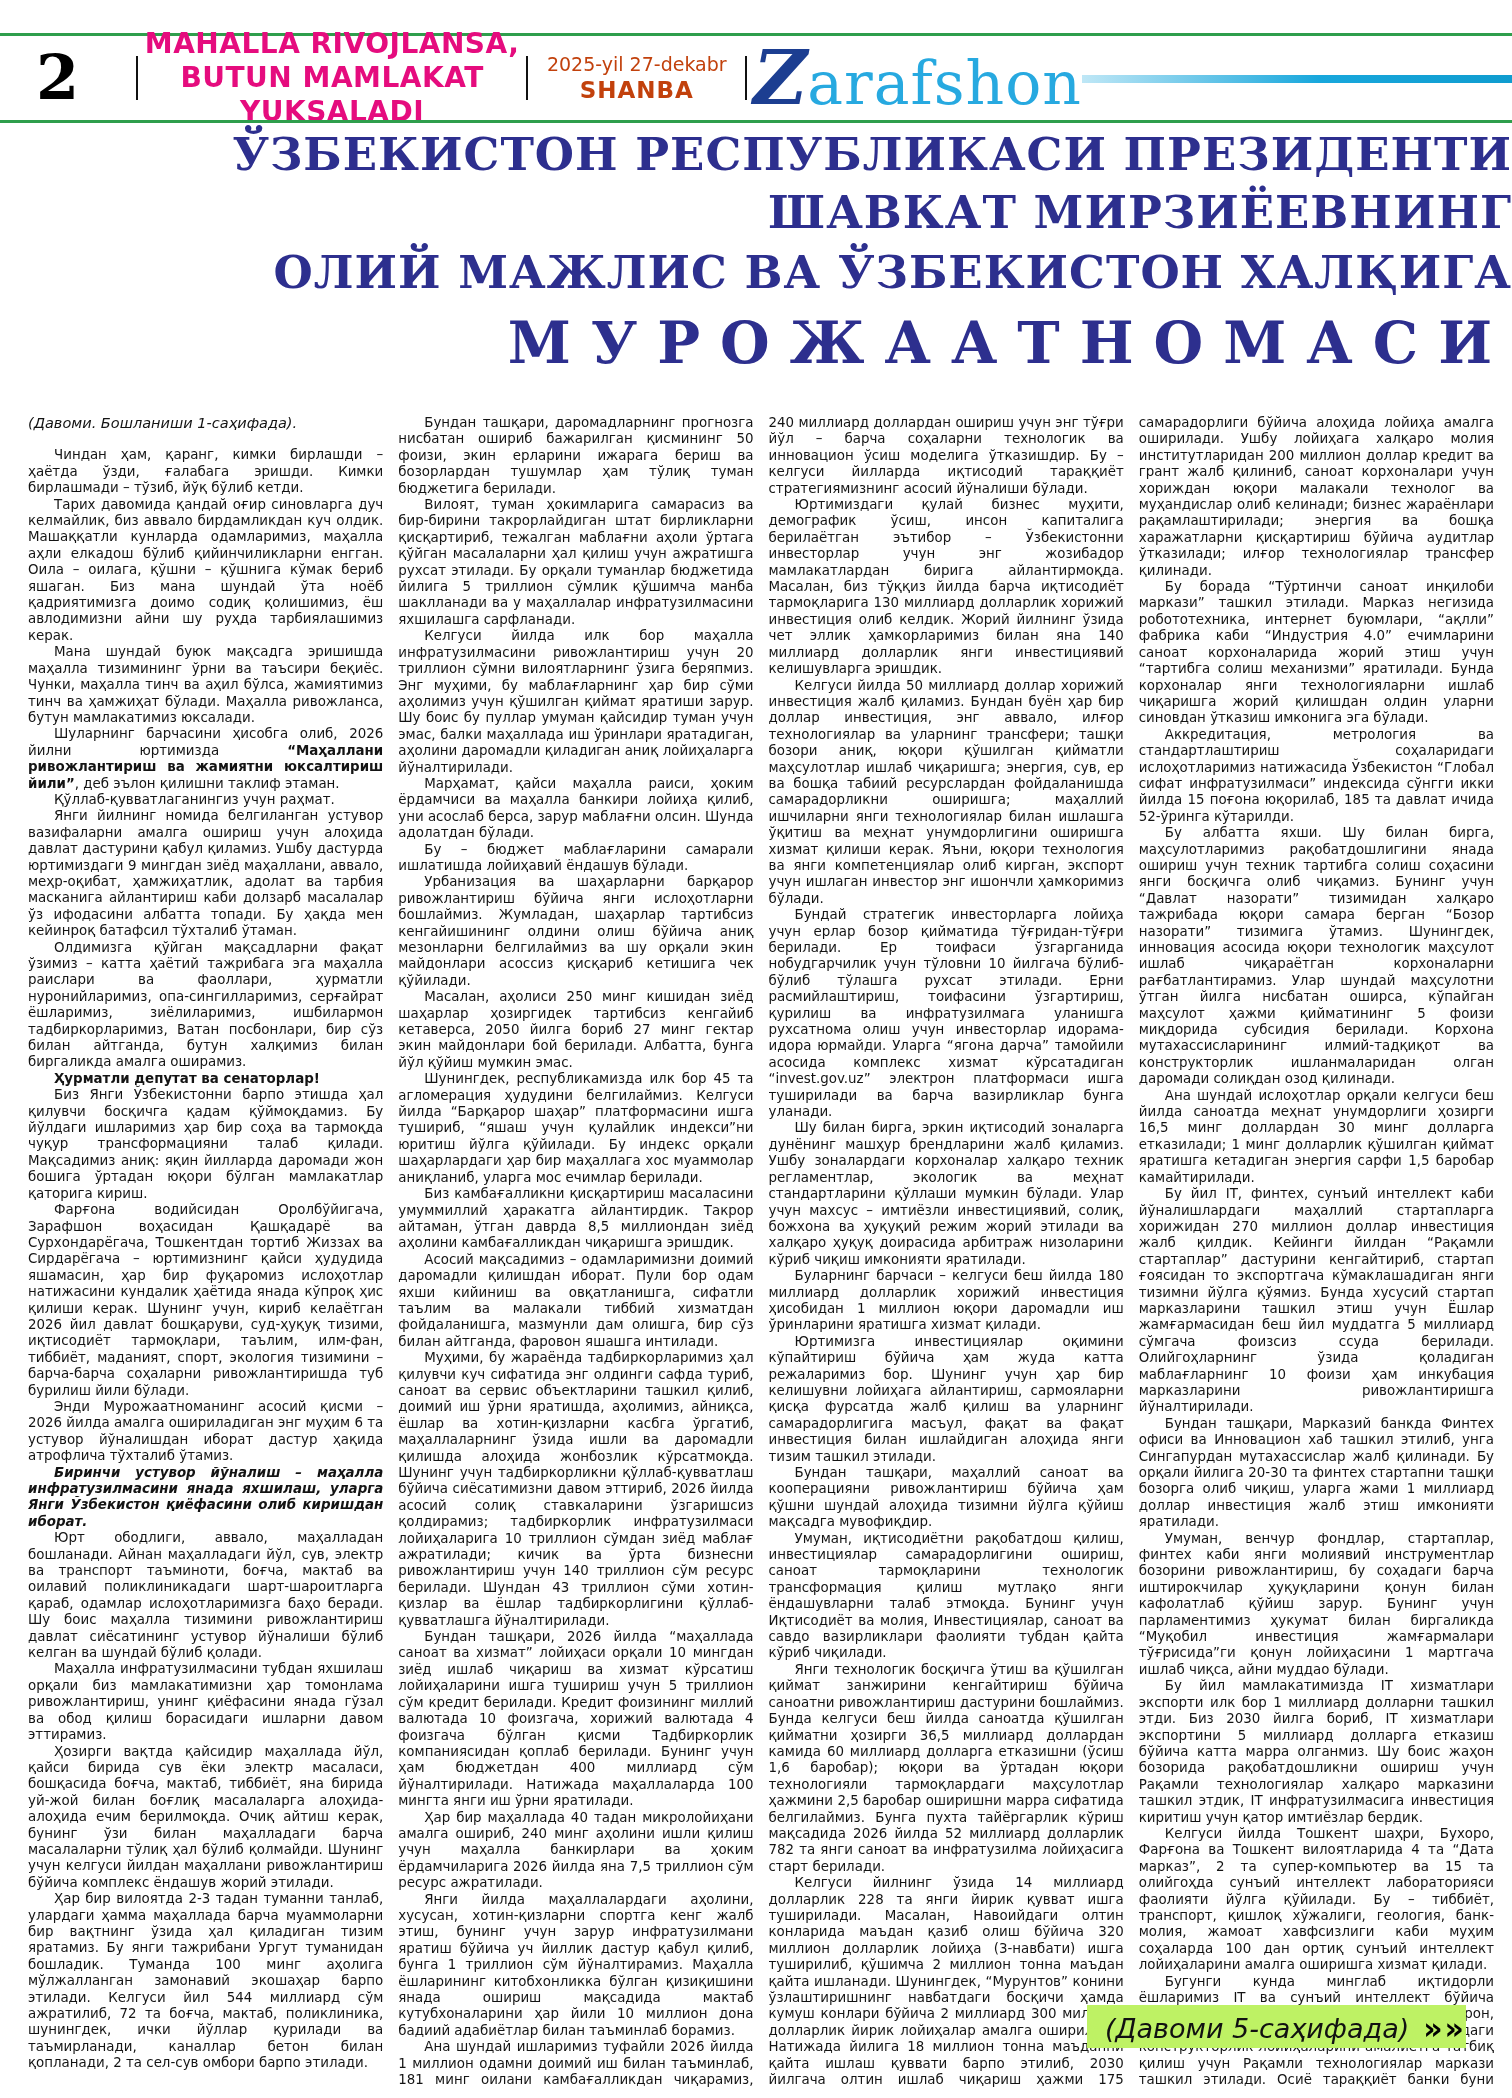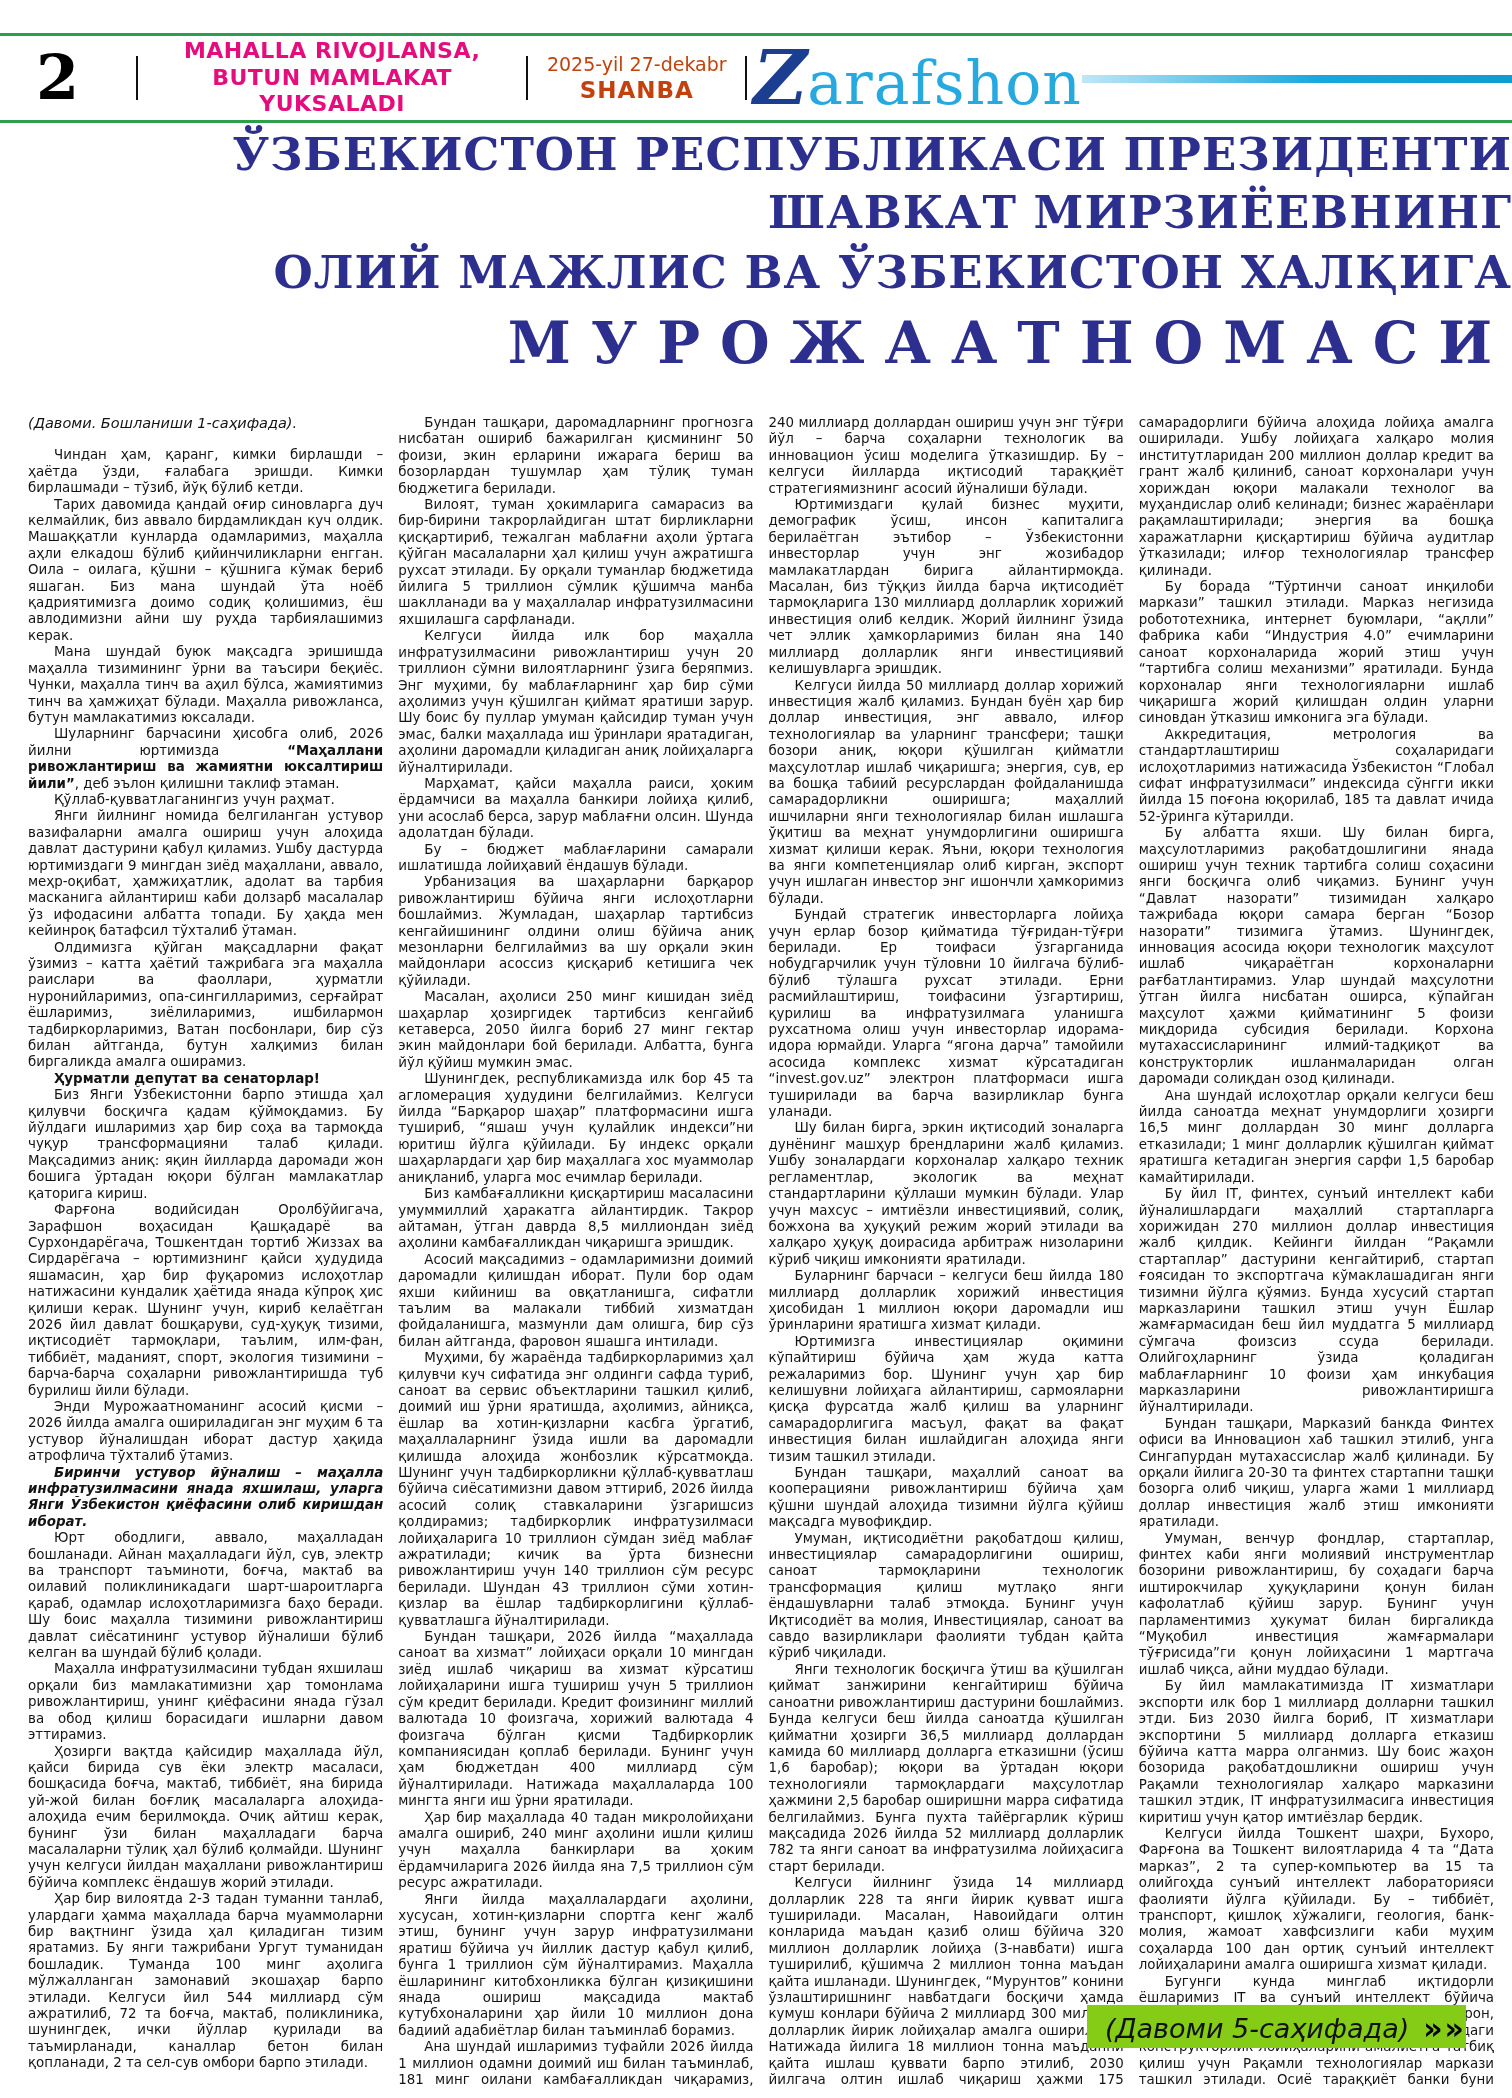--- a/index.html
+++ b/index.html
@@ -7,21 +7,21 @@
         font-family:"DejaVu Sans",sans-serif;color:#141414;}
   .greenline{position:absolute;left:0;width:100%;height:3px;background:#2f9e4c;}
   .line-top{top:33px;}
   .line-mid{top:120px;}
 
   
   .header{position:absolute;top:36px;left:0;width:100%;height:84px;display:flex;align-items:center;}
   .pagenum{font-family:"DejaVu Serif",serif;font-weight:bold;font-size:62px;line-height:1;
            margin-left:36px;width:110px;color:#000;}
   .vbar{width:2px;height:44px;background:#111;margin:0 6px;flex:none;}
-  .slogan{width:440px;text-align:center;color:#e50c7e;font-size:22px;line-height:1.22;
+  .slogan{width:440px;text-align:center;color:#e50c7e;font-size:28px;line-height:1.22;
           font-weight:bold;letter-spacing:.5px;}
   .datebox{width:240px;text-align:center;color:#c2410c;}
   .date-line1{font-size:19px;}
   .date-line2{font-size:23px;font-weight:bold;letter-spacing:1px;margin-top:2px;}
   .logo{flex:1;display:flex;flex-direction:row;align-items:center;justify-content:center;}
   .logo-word{font-family:"DejaVu Serif",serif;line-height:.9;white-space:nowrap;}
   .logo-z{color:#1c3e91;font-weight:bold;font-size:74px;font-style:italic;}
   .logo-rest{color:#27a9e0;font-size:60px;letter-spacing:1px;}
   .logo-bar{width:430px;height:8px;margin-top:2px;
             background:linear-gradient(90deg,#bfe7f6,#18a7dc 55%,#0f9ccf);}
@@ -39,21 +39,21 @@
            display:flex;gap:15px;overflow:hidden;}
   .col{flex:1 1 0;overflow:hidden;font-size:13.4px;line-height:16.4px;}
   .para{margin:0;text-indent:26px;text-align:justify;}
   .para .b{font-weight:bold;}
   .note{font-style:italic;text-indent:0;margin-bottom:16px;text-align:left;font-size:14.5px;}
   .subhead{font-weight:bold;}
   .lead{font-weight:bold;font-style:italic;}
   .cont{text-indent:0;}
 
   
-  .nextpage{position:absolute;right:46px;bottom:50px;background:#84cc16;padding:6px 0 2px 18px;
+  .nextpage{position:absolute;right:46px;bottom:50px;background:#bef264;padding:6px 0 2px 18px;
             display:flex;align-items:center;gap:14px;}
   .nextpage-text{font-style:italic;font-size:27px;color:#111;}
   .nextpage-chev{font-weight:bold;font-size:30px;letter-spacing:2px;color:#000;}
 </style>
 </head>
 <body>
 
 <div class="page">
 
   <div class="greenline line-top"></div>

